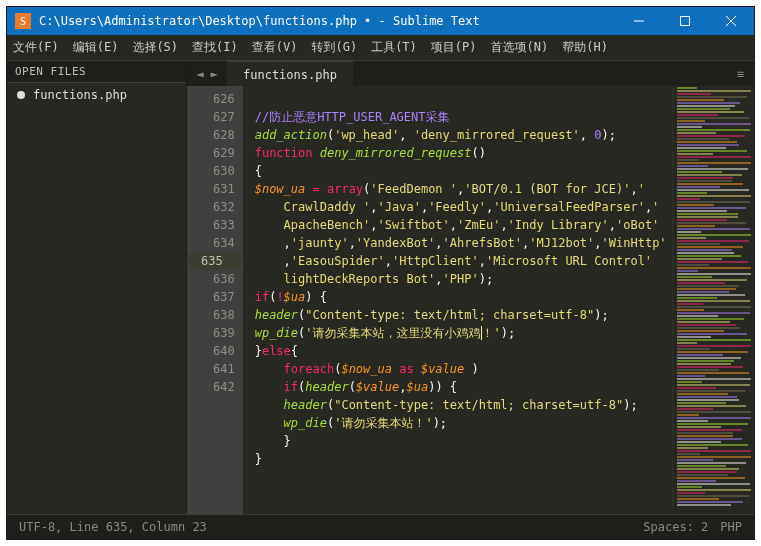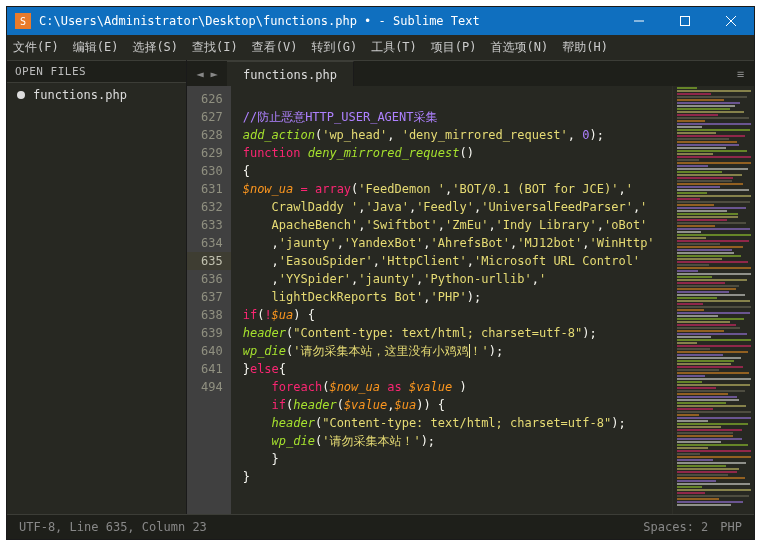--- a/index.html
+++ b/index.html
@@ -20,21 +20,21 @@
 .open-file-item::before { content: ""; width: 8px; height: 8px; border-radius: 50%; background: #ddd; margin-right: 8px; }
 .editor-col { flex: 1; display: flex; flex-direction: column; min-width: 0; }
 .tab-row { background: #1e1f1a; display: flex; align-items: center; height: 26px; border-top: 1px solid #3c3d37; }
 .tab-row .arrows { display: flex; gap: 0; padding: 0 6px; }
 .tab-row .arrow-btn { width: 14px; height: 18px; display: flex; align-items: center; justify-content: center; color: #888; cursor: pointer; }
 .tab-row .tab { background: #272822; color: #ddd; padding: 5px 16px; font-size: 13px; border-right: 1px solid #1a1a1a; border-top: 1px solid #3c3d37; }
 .tab-row .spacer { flex: 1; }
 .tab-row .menu-icon { padding: 0 10px; color: #888; cursor: pointer; }
 .editor-body { flex: 1; display: flex; background: #272822; min-height: 0; }
 .gutter { background: #404040; color: #909080; text-align: right; padding: 4px 8px 4px 14px; line-height: 18px; font-size: 13px; }
-.gutter .ln.active { background: #3e3d32; color: #c2c2b0; margin-left: -14px; margin-right: -8px; padding-left: 14px; padding-right: 8px; }
+.gutter .ln.active { background: #3e3d32; color: #c2c2b0; margin-left: -14px; margin-right: -8px; padding-left: 14px; padding-right: 20px; }
 .code { flex: 1; padding: 4px 4px 4px 12px; line-height: 18px; font-size: 13px; color: #f8f8f2; overflow: hidden; }
 .code .line { white-space: pre; }
 .minimap { width: 82px; background: #272822; border-left: 1px solid #2e2f28; position: relative; }
 .minimap .mini-line { height: 2px; margin: 1px 4px; opacity: 0.5; }
 .status-bar { background: #1e1f1a; color: #888; display: flex; padding: 5px 12px; font-size: 12px; border-top: 1px solid #3c3d37; }
 .status-bar .filler { flex: 1; }
 .status-bar span { margin-right: 12px; }
 .status-bar span:last-child { margin-right: 0; }
 .c-kw { color: #f92672; }
 .c-fn { color: #a6e22e; font-style: italic; }
@@ -121,34 +121,33 @@
             <div class="ln"></div>
             <div class="ln">633</div>
             <div class="ln">634</div>
             <div class="ln active">635</div>
             <div class="ln">636</div>
             <div class="ln">637</div>
             <div class="ln">638</div>
             <div class="ln">639</div>
             <div class="ln">640</div>
             <div class="ln">641</div>
-            <div class="ln">494</div>
+            <div class="ln">642</div>
           </div>
         <div class="code" id="code">
             <div class="line">&nbsp;</div>
             <div class="line"><span class="c-num">//防止恶意HTTP_USER_AGENT采集</span></div>
             <div class="line"><span class="c-fn">add_action</span><span class="c-pun">(</span><span class="c-str">'wp_head'</span><span class="c-pun">, </span><span class="c-str">'deny_mirrored_request'</span><span class="c-pun">, </span><span class="c-num">0</span><span class="c-pun">);</span></div>
             <div class="line"><span class="c-kw">function</span><span> </span><span class="c-fn">deny_mirrored_request</span><span class="c-pun">()</span></div>
             <div class="line"><span class="c-pun">{</span></div>
             <div class="line"><span class="c-var">$now_ua</span><span> </span><span class="c-op">=</span><span> </span><span class="c-kw">array</span><span class="c-pun">(</span><span class="c-str">'FeedDemon '</span><span class="c-pun">,</span><span class="c-str">'BOT/0.1 (BOT for JCE)'</span><span class="c-pun">,</span><span class="c-str">'</span></div>
             <div class="line"><span>    </span><span class="c-str">CrawlDaddy '</span><span class="c-pun">,</span><span class="c-str">'Java'</span><span class="c-pun">,</span><span class="c-str">'Feedly'</span><span class="c-pun">,</span><span class="c-str">'UniversalFeedParser'</span><span class="c-pun">,</span><span class="c-str">'</span></div>
             <div class="line"><span>    </span><span class="c-str">ApacheBench'</span><span class="c-pun">,</span><span class="c-str">'Swiftbot'</span><span class="c-pun">,</span><span class="c-str">'ZmEu'</span><span class="c-pun">,</span><span class="c-str">'Indy Library'</span><span class="c-pun">,</span><span class="c-str">'oBot'</span></div>
             <div class="line"><span>    </span><span class="c-pun">,</span><span class="c-str">'jaunty'</span><span class="c-pun">,</span><span class="c-str">'YandexBot'</span><span class="c-pun">,</span><span class="c-str">'AhrefsBot'</span><span class="c-pun">,</span><span class="c-str">'MJ12bot'</span><span class="c-pun">,</span><span class="c-str">'WinHttp'</span></div>
             <div class="line"><span>    </span><span class="c-pun">,</span><span class="c-str">'EasouSpider'</span><span class="c-pun">,</span><span class="c-str">'HttpClient'</span><span class="c-pun">,</span><span class="c-str">'Microsoft URL Control'</span></div>
-            <div class="line"><span>    </span><span class="c-pun">,</span><span class="c-str">'YYSpider'</span><span class="c-pun">,</span><span class="c-str">'jaunty'</span><span class="c-pun">,</span><span class="c-str">'Python-urllib'</span><span class="c-pun">,</span><span class="c-str">'</span></div>
             <div class="line"><span>    </span><span class="c-str">lightDeckReports Bot'</span><span class="c-pun">,</span><span class="c-str">'PHP'</span><span class="c-pun">);</span></div>
             <div class="line"><span class="c-kw">if</span><span class="c-pun">(</span><span class="c-op">!</span><span class="c-var">$ua</span><span class="c-pun">) {</span></div>
             <div class="line"><span class="c-fn">header</span><span class="c-pun">(</span><span class="c-str">"Content-type: text/html; charset=utf-8"</span><span class="c-pun">);</span></div>
             <div class="line"><span class="c-fn">wp_die</span><span class="c-pun">(</span><span class="c-str">'请勿采集本站，这里没有小鸡鸡</span><span class="cursor"></span><span class="c-str">！'</span><span class="c-pun">);</span></div>
             <div class="line"><span class="c-pun">}</span><span class="c-kw">else</span><span class="c-pun">{</span></div>
             <div class="line"><span>    </span><span class="c-kw">foreach</span><span class="c-pun">(</span><span class="c-var">$now_ua</span><span> </span><span class="c-kw">as</span><span> </span><span class="c-var">$value</span><span class="c-pun"> )</span></div>
             <div class="line"><span>    </span><span class="c-kw">if</span><span class="c-pun">(</span><span class="c-fn">header</span><span class="c-pun">(</span><span class="c-var">$value</span><span class="c-pun">,</span><span class="c-var">$ua</span><span class="c-pun">)) {</span></div>
             <div class="line"><span>    </span><span class="c-fn">header</span><span class="c-pun">(</span><span class="c-str">"Content-type: text/html; charset=utf-8"</span><span class="c-pun">);</span></div>
             <div class="line"><span>    </span><span class="c-fn">wp_die</span><span class="c-pun">(</span><span class="c-str">'请勿采集本站！'</span><span class="c-pun">);</span></div>
             <div class="line"><span class="c-pun">    }</span></div>

